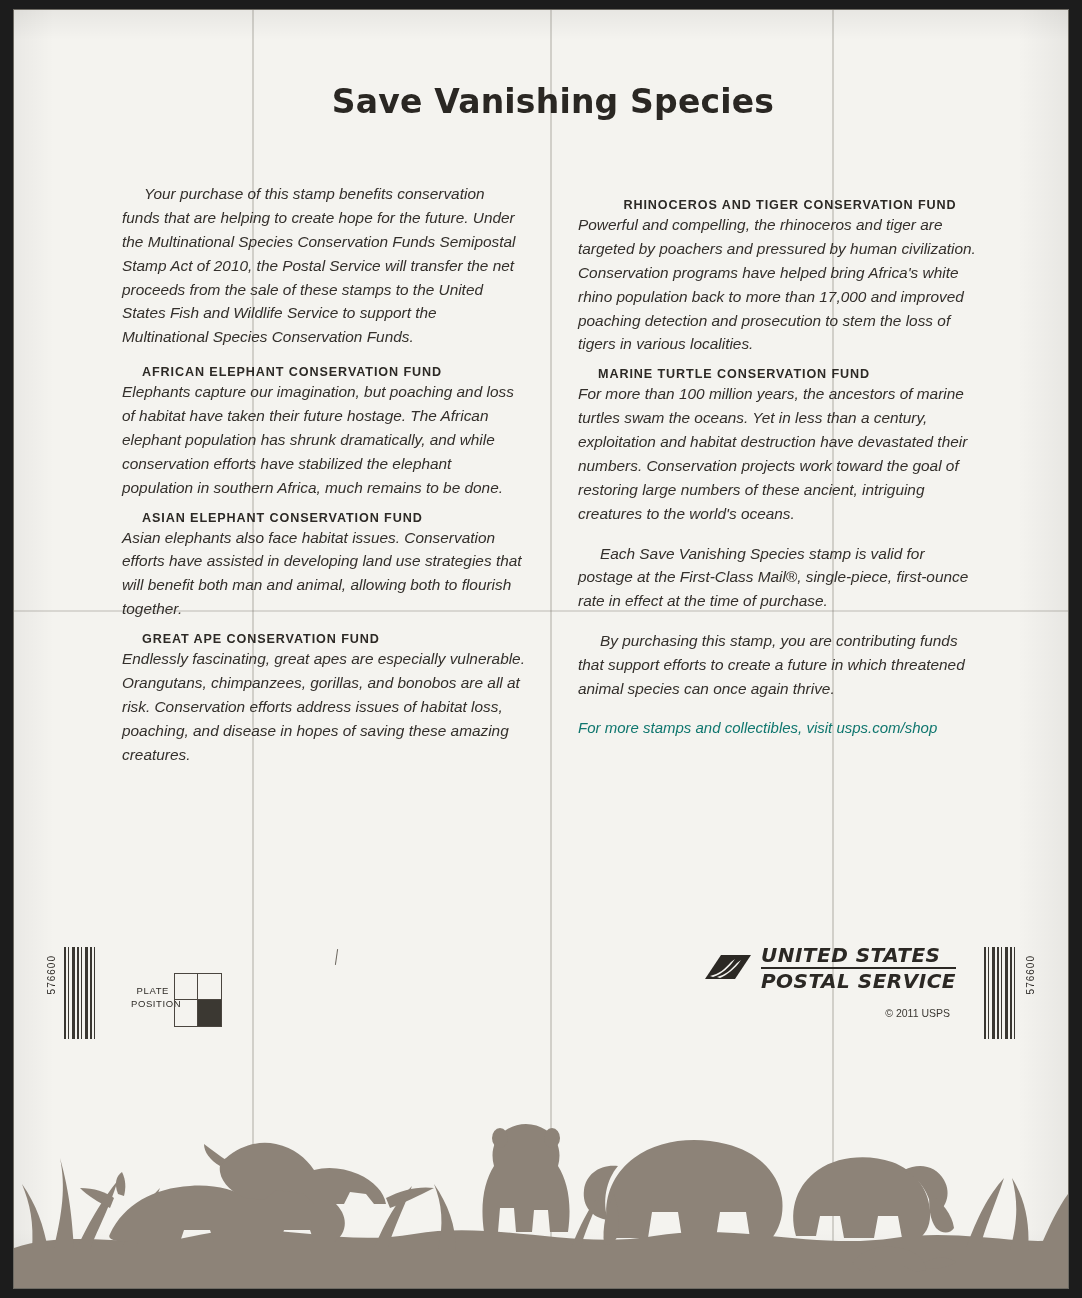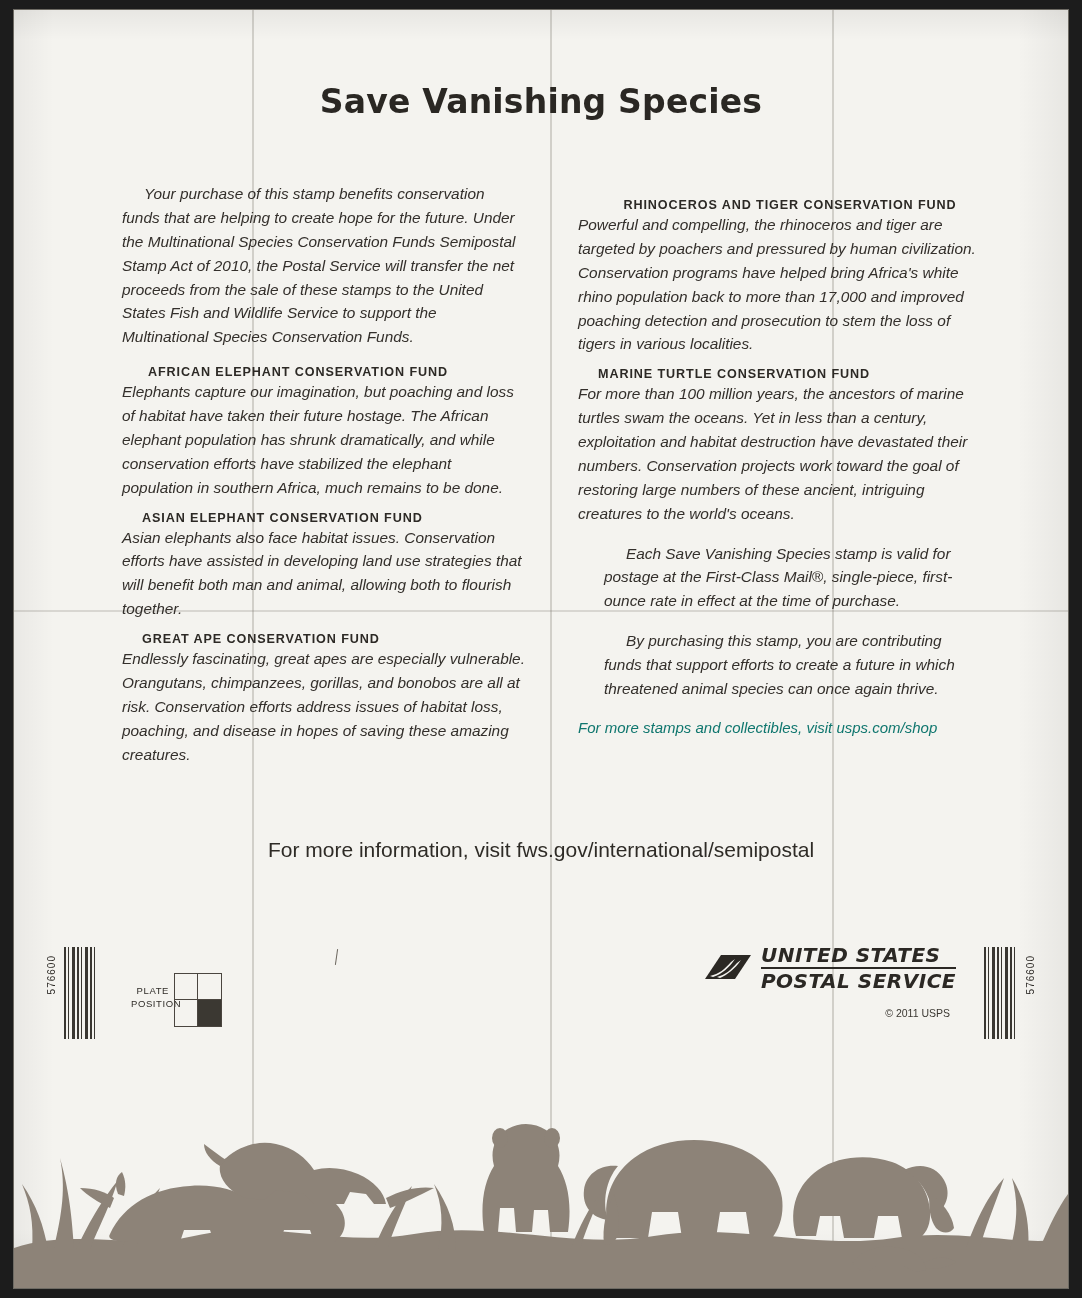--- a/index.html
+++ b/index.html
@@ -47,21 +47,21 @@
     position: absolute;
     left: 0; right: 0;
     height: 2px;
     background: rgba(120,115,105,0.22);
     pointer-events: none;
   }
 
   .title {
     position: absolute;
     top: 72px;
-    left: 0;
+    left: 12px;
     width: 100%;
     text-align: center;
     font-family: "DejaVu Sans", sans-serif;
     font-weight: bold;
     font-size: 33px;
     letter-spacing: 0.2px;
     color: #2a2723;
   }
 
   .columns {
@@ -87,21 +87,21 @@
   .body-text.indent {
     text-indent: 22px;
   }
   .section-head {
     font-size: 12.6px;
     font-weight: bold;
     letter-spacing: 0.9px;
     color: #2c2925;
     margin: 11px 0 1px 20px;
   }
-  .gap-top { margin-top: 16px; margin-left: 26px; }
+  .gap-top { margin-top: 16px; }
   .italic {
     font-style: italic;
     font-size: 15px;
     color: #0f766e;
     margin-top: 18px;
   }
 
   .footer-line {
     position: absolute;
     top: 828px;
@@ -271,21 +271,20 @@
 
       <p class="body-text indent gap-top">Each Save Vanishing Species stamp is valid for postage at the First-Class Mail®, single-piece, first-ounce rate in effect at the time of purchase.</p>
 
       <p class="body-text indent gap-top">By purchasing this stamp, you are contributing funds that support efforts to create a future in which threatened animal species can once again thrive.</p>
 
       <p class="italic">For more stamps and collectibles, visit usps.com/shop</p>
     </div>
 
   </div>
 
-  <div class="footer-line">For more information, visit fws.gov/international/semipostal</div>
 
   <div class="bottom-panel">
 
     <div class="barcode" style="left:50px; top:32px;"></div>
     <div class="barcode-label" style="left:32px; top:40px;">576600</div>
 
     <div class="plate-label">
       <span>PLATE</span><br>
       <span>POSITION</span>
     </div>

